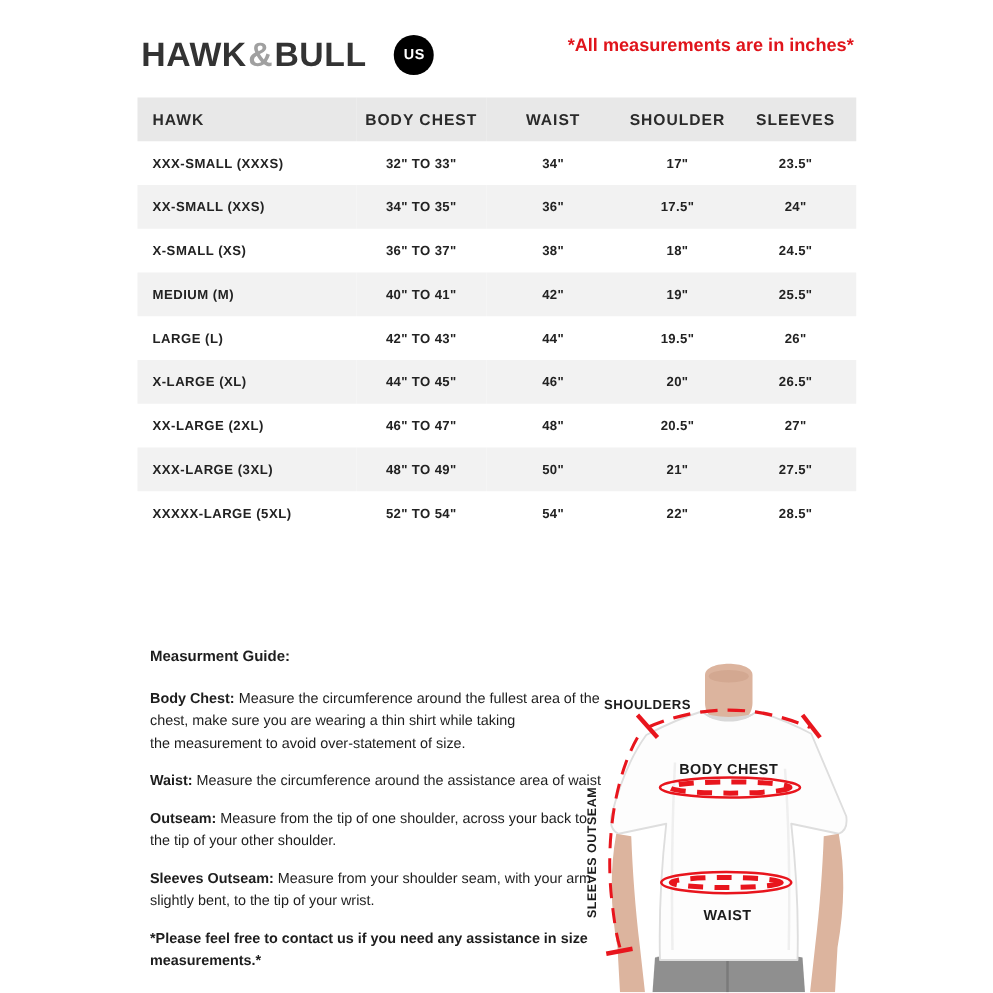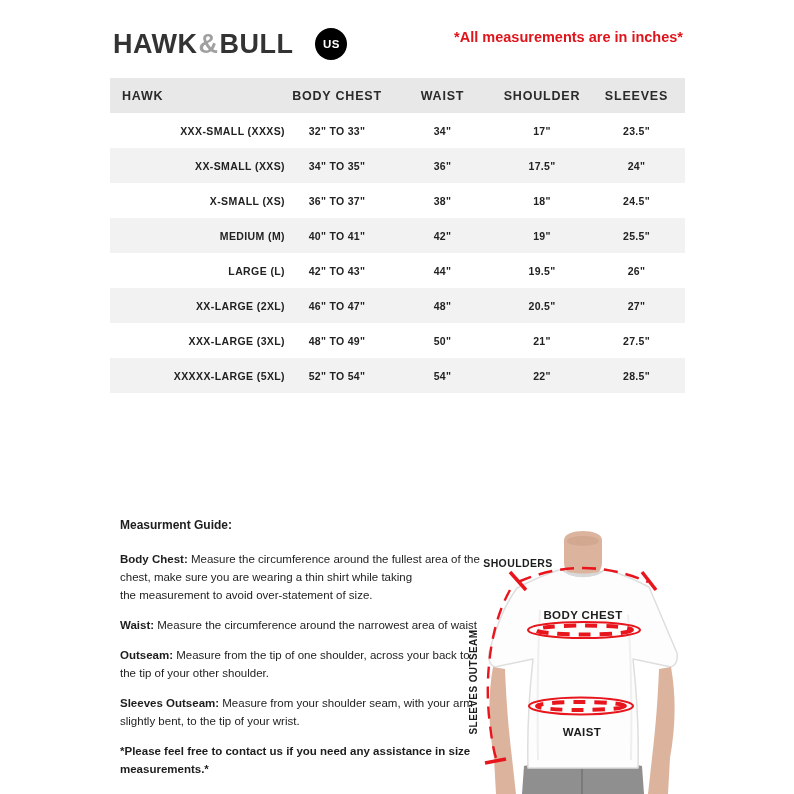--- a/index.html
+++ b/index.html
@@ -41,21 +41,21 @@
   .size-table th {
     height:35px; background:#e8e8e8;
     font-size:12.5px; font-weight:700; letter-spacing:.8px; color:#2a2a2a;
     text-align:center; vertical-align:middle;
   }
   .size-table th.size-col { text-align:left; padding-left:12px; }
   .size-table td {
     height:35px; font-size:10.5px; font-weight:700; letter-spacing:.3px;
     color:#222222; text-align:center; vertical-align:middle;
   }
-  .size-table td.size-col { text-align:right; padding-left:12px; letter-spacing:.4px; }
+  .size-table td.size-col { text-align:left; padding-left:12px; letter-spacing:.4px; }
   .size-table tbody tr:nth-child(even) { background:#f2f2f2; }
   
   .guide {
     position:absolute; left:120px; top:516px; width:402px;
     font-size:11.5px; line-height:18px; color:#1d1d1d;
   }
   .guide h3 { font-size:12px; font-weight:700; margin:0 0 16px; }
   .guide p { margin:0 0 12px; white-space:pre-line; }
   .guide p b { font-weight:700; }
   .guide p.footnote { font-weight:700; }
@@ -136,20 +136,27 @@
     </tr>
 
     <tr>
       <td class="size-col">LARGE (L)</td>
       <td>42" TO 43"</td>
       <td>44"</td>
       <td>19.5"</td>
       <td>26"</td>
     </tr>
 
+    <tr>
+      <td class="size-col">X-LARGE (XL)</td>
+      <td>44" TO 45"</td>
+      <td>46"</td>
+      <td>20"</td>
+      <td>26.5"</td>
+    </tr>
 
     <tr>
       <td class="size-col">XX-LARGE (2XL)</td>
       <td>46" TO 47"</td>
       <td>48"</td>
       <td>20.5"</td>
       <td>27"</td>
     </tr>
 
     <tr>
@@ -169,21 +176,21 @@
       <td>28.5"</td>
     </tr>
   </tbody>
   </table>
 
   <section class="guide">
     <h3>Measurment Guide:</h3>
     <p><b>Body Chest:</b><span> Measure the circumference around the fullest area of the
 chest, make sure you are wearing a thin shirt while taking
 the measurement to avoid over-statement of size.</span></p>
-    <p><b>Waist:</b><span> Measure the circumference around the narrowest area of waist</span></p>
+    <p><b>Waist:</b><span> Measure the circumference around the assistance area of waist</span></p>
     <p><b>Outseam:</b><span> Measure from the tip of one shoulder, across your back to
 the tip of your other shoulder.</span></p>
     <p><b>Sleeves Outseam:</b><span> Measure from your shoulder seam, with your arm
 slightly bent, to the tip of your wrist.</span></p>
     <p class="footnote">*Please feel free to contact us if you need any assistance in size
 measurements.*</p>
   </section>
 
   <svg class="diagram" viewBox="0 0 334 284" xmlns="http://www.w3.org/2000/svg">
 

